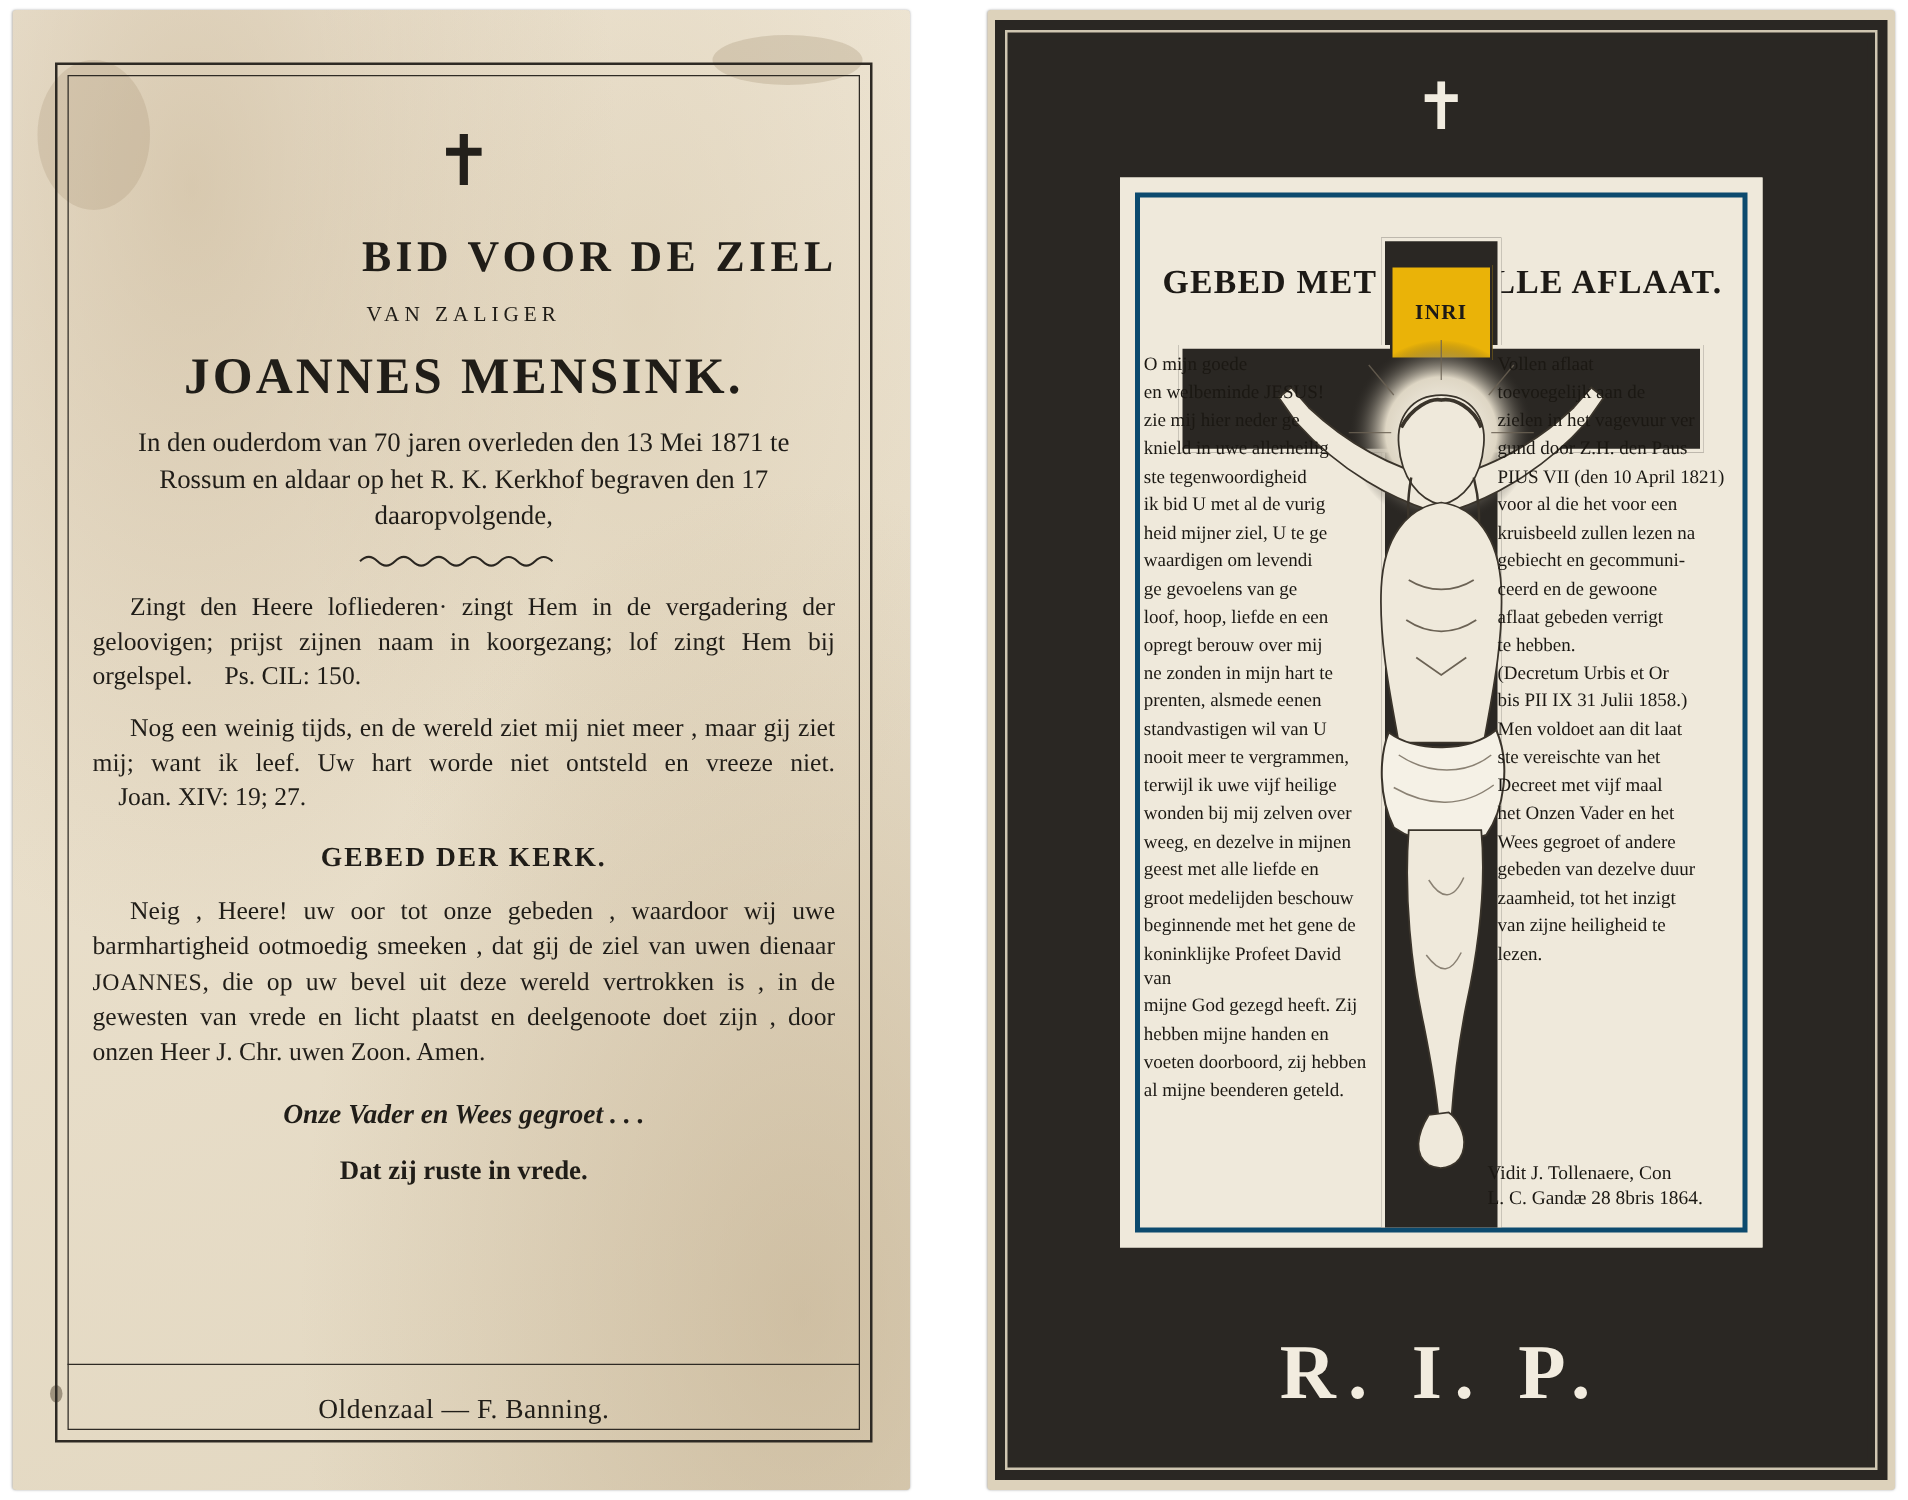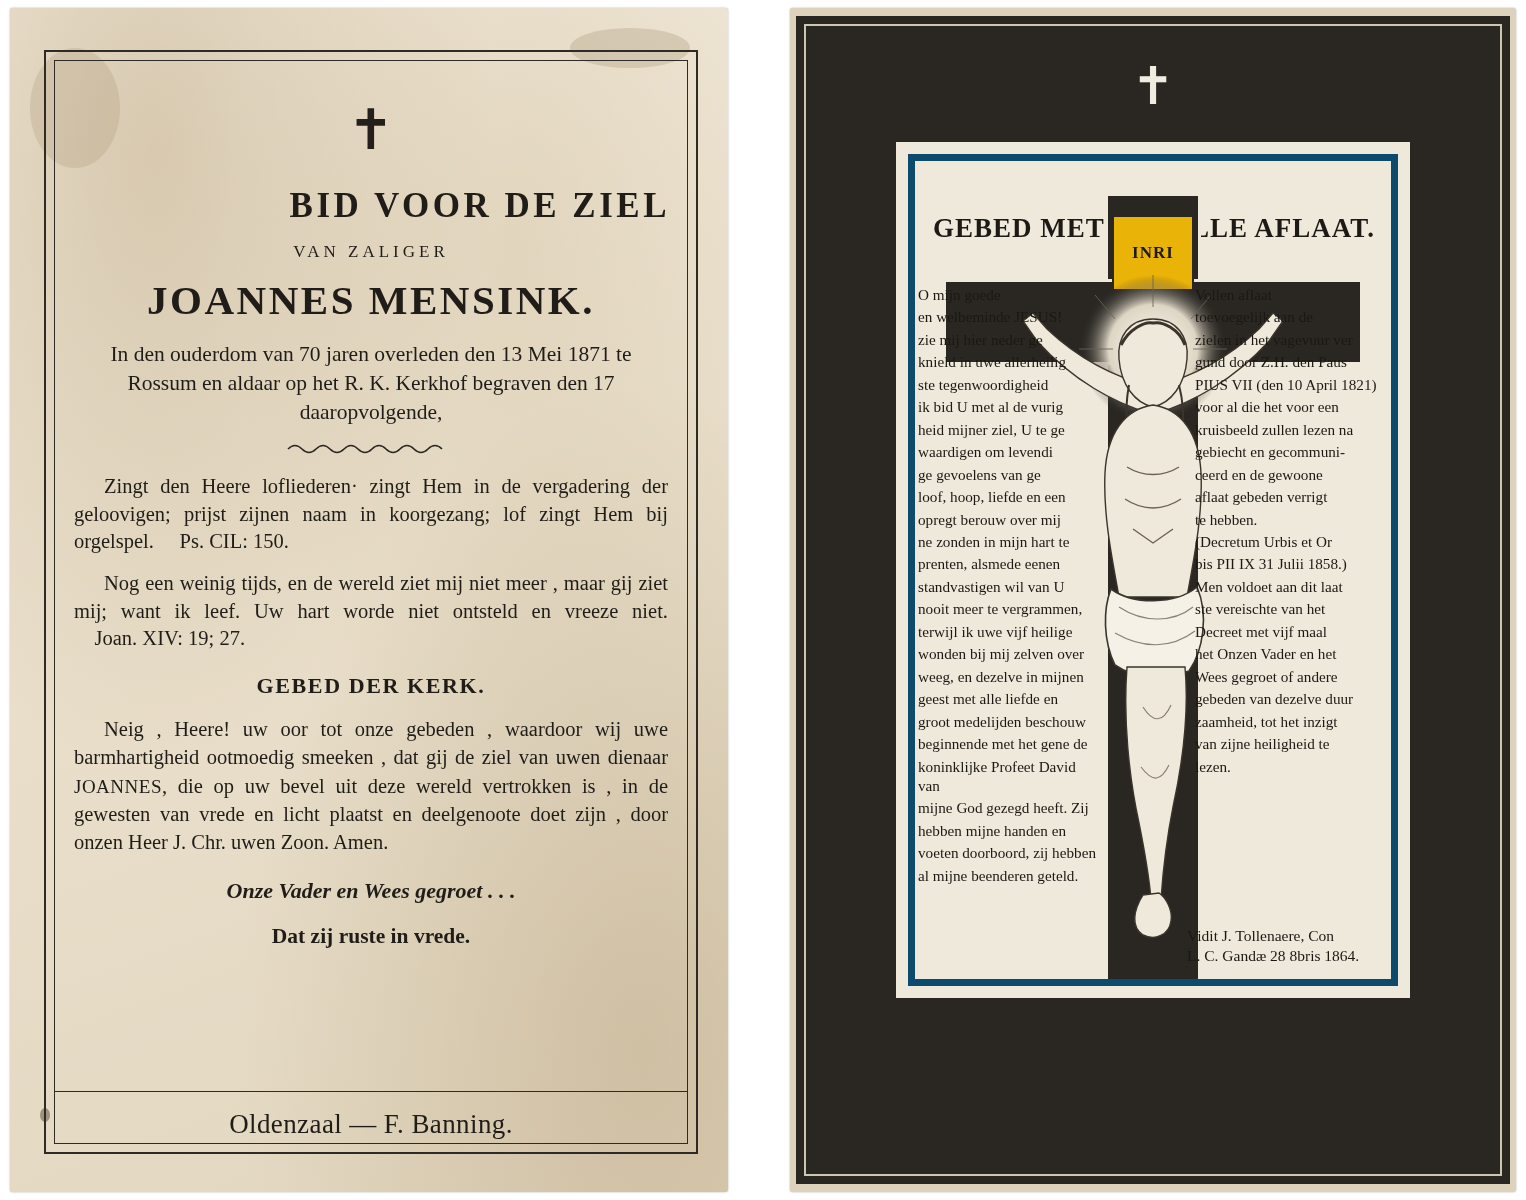--- a/index.html
+++ b/index.html
@@ -138,21 +138,21 @@
   }
   .rest-line {
     font-size: 21.5px;
     font-weight: bold;
     margin-bottom: 6px;
   }
   .printer {
     position: absolute;
     left: 0; right: 0;
     bottom: -8px;
-    font-size: 27px;
+    font-size: 22px;
     letter-spacing: 0.4px;
   }
 
   
   .blemish {
     position: absolute;
     border-radius: 50%;
     pointer-events: none;
   }
 
@@ -198,21 +198,21 @@
     left: 84px;
     top: 110px;
     right: 84px;
     bottom: 170px;
     background: #efe9db;
     border: 2px solid #efe9db;
   }
   .panel-inner {
     position: absolute;
     left: 10px; top: 10px; right: 10px; bottom: 10px;
-    border: 7px solid #0c4a6e;
+    border: 4px solid #0c4a6e;
     overflow: hidden;
   }
   .panel-head {
     position: absolute;
     left: 0; right: 0; top: 52px;
     text-align: center;
     font-size: 27px;
     font-weight: bold;
     letter-spacing: 1px;
     color: #1d1a16;
@@ -480,16 +480,17 @@
           </div>
 
           <div class="sig">
             <div>Vidit J. Tollenaere, Con</div>
             <div>L. C. Gandæ 28 8bris 1864.</div>
           </div>
 
         </div>
       </div>
 
+      <div class="rip">R. I. P.</div>
     </div>
   </div>
 
 </div>
 
 </body></html>

